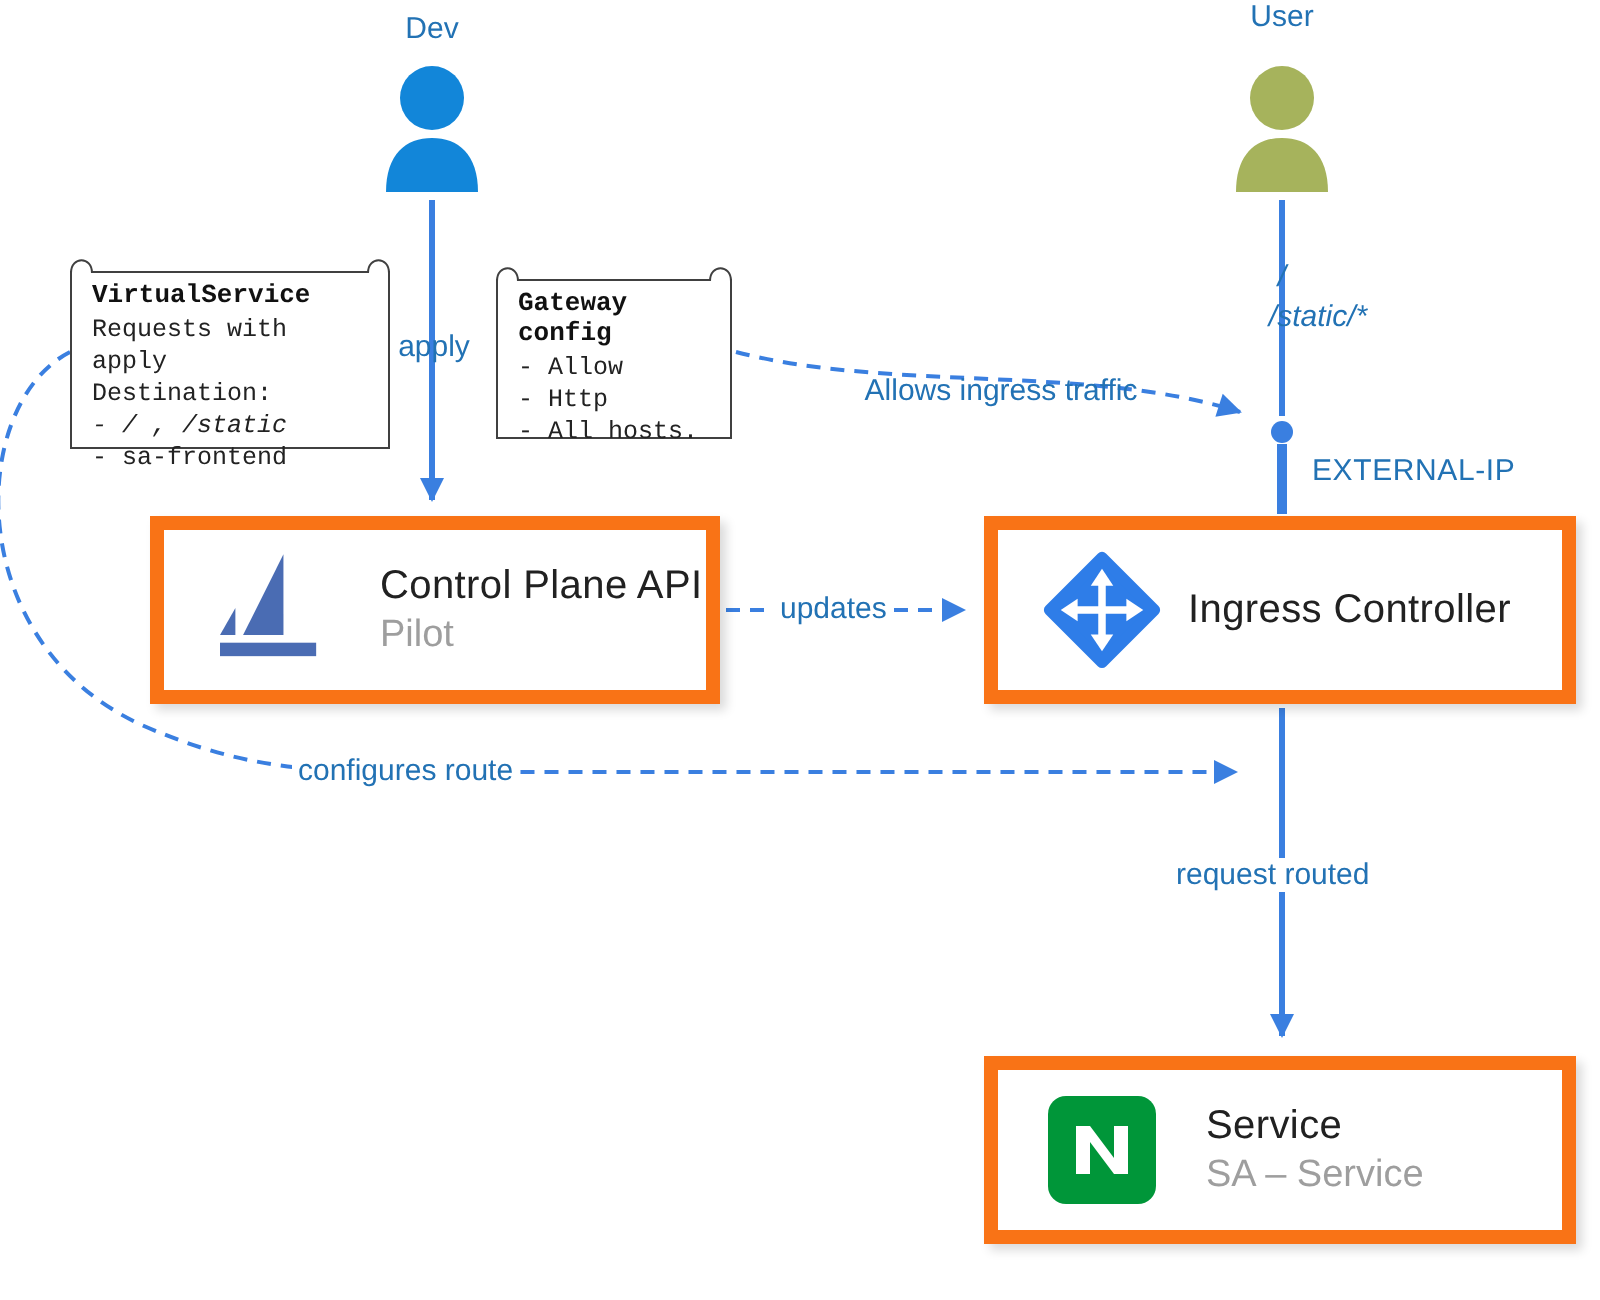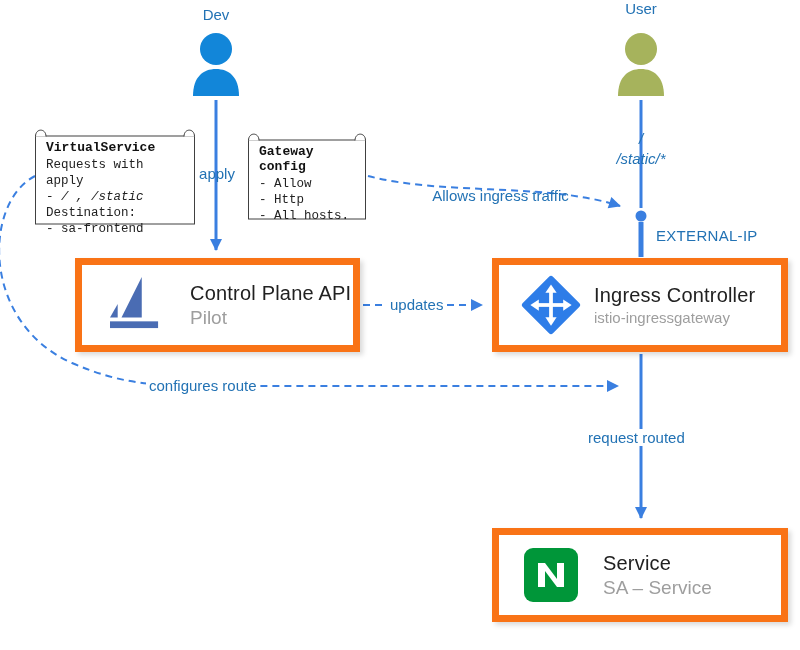--- a/index.html
+++ b/index.html
@@ -67,22 +67,22 @@
 
   <div class="note" style="left:35px;top:126px;width:160px;height:99px;">
     <svg class="note-shape" width="160" height="99" viewBox="0 0 160 99">
       <rect x="0.5" y="10" width="159" height="88" fill="#fff" stroke="#404040"></rect>
       <path d="M0.5,10.5 C0.5,2 11,2 11,10.5" fill="#fff" stroke="#404040"></path>
       <path d="M149,10.5 C149,2 159.5,2 159.5,10.5" fill="#fff" stroke="#404040"></path>
     </svg>
     <div class="note-body">
       <div class="note-title">VirtualService</div>
       <div class="note-line">Requests with apply</div>
+      <div class="note-line">Destination:</div>
       <div class="note-line italic">- / ,  /static</div>
-      <div class="note-line">Destination:</div>
       <div class="note-line">- sa-frontend</div>
     </div>
   </div>
 
   <div class="note" style="left:248px;top:130px;width:118px;height:90px;">
     <svg class="note-shape" width="118" height="90" viewBox="0 0 118 90">
       <rect x="0.5" y="10" width="117" height="79" fill="#fff" stroke="#404040"></rect>
       <path d="M0.5,10.5 C0.5,2 11,2 11,10.5" fill="#fff" stroke="#404040"></path>
       <path d="M107,10.5 C107,2 117.5,2 117.5,10.5" fill="#fff" stroke="#404040"></path>
     </svg>
@@ -115,37 +115,36 @@
       </g>
       <g fill="#fff" stroke="none">
         <polygon points="26,19 38,19 32,10"></polygon>
         <polygon points="26,45 38,45 32,54"></polygon>
         <polygon points="19,26 19,38 10,32"></polygon>
         <polygon points="45,26 45,38 54,32"></polygon>
       </g>
     </svg>
     <div>
       <div class="node-title">Ingress Controller</div>
-      <div class="node-subtitle sub-sm">istio-ingressgateway</div>
     </div>
   </div>
 
   <div class="node" style="left:492px;top:528px;width:296px;height:94px;padding-left:24px;gap:24px;">
     <svg width="56" height="56" viewBox="0 0 56 56">
       <rect x="1" y="1" width="54" height="54" rx="9" style="fill:var(--nginx)"></rect>
       <path d="M15,40 V16 H22 L34,32 V16 H41 V40 H34 L22,24 V40 Z" fill="#fff"></path>
     </svg>
     <div>
       <div class="node-title">Service</div>
       <div class="node-subtitle sub-lg">SA – Service</div>
     </div>
   </div>
 
   <div class="edge-label" style="left:192px;top:165px;width:50px;">apply</div>
   <div class="edge-label italic" style="left:616px;top:130px;width:50px;">/</div>
-  <div class="edge-label italic" style="left:601px;top:150px;width:80px;">/static/*</div>
+  <div class="edge-label italic" style="left:619px;top:150px;width:80px;">/static/*</div>
   <div class="edge-label" style="left:656px;top:227px;text-align:left;letter-spacing:.3px;">EXTERNAL-IP</div>
   <div class="edge-label bg" style="left:387px;top:296px;">updates</div>
   <div class="edge-label" style="left:418px;top:187px;width:165px;">Allows ingress traffic</div>
   <div class="edge-label bg" style="left:146px;top:377px;">configures route</div>
   <div class="edge-label bg" style="left:585px;top:429px;">request routed</div>
 
 </div>
 
 </body></html>

